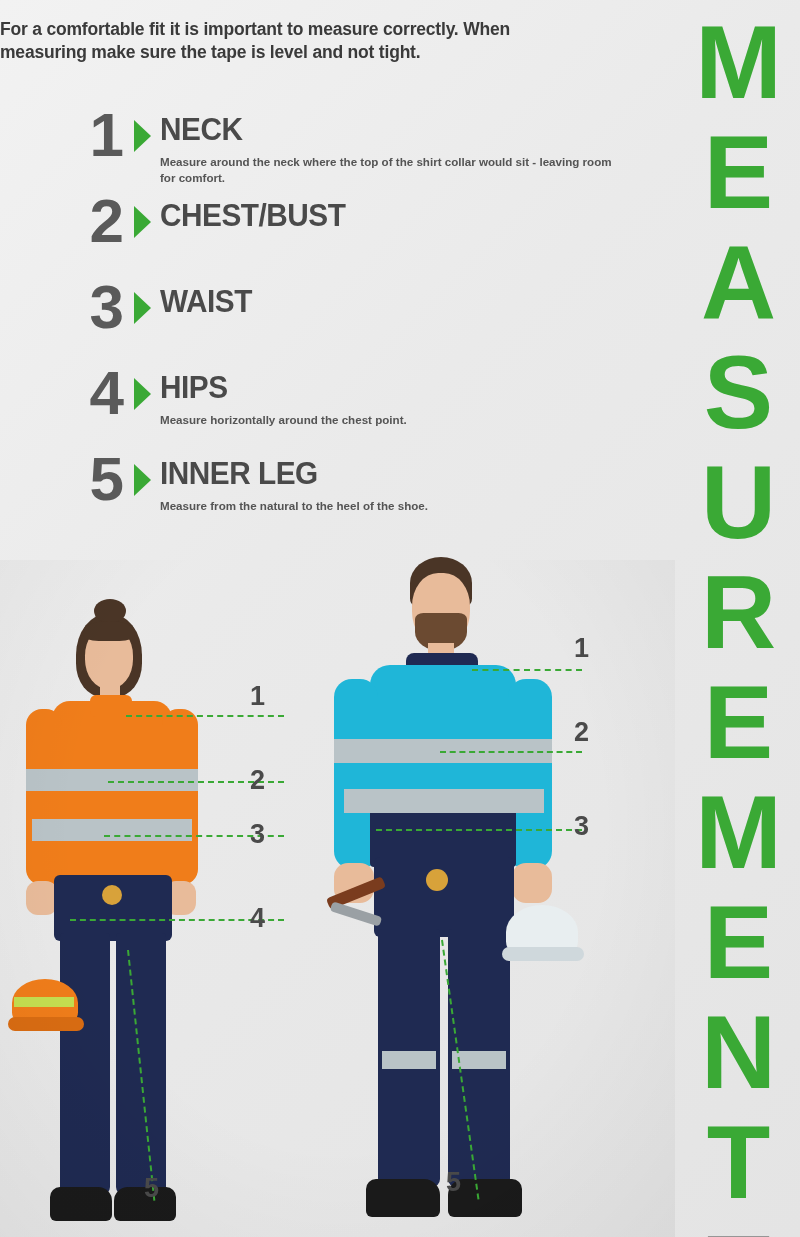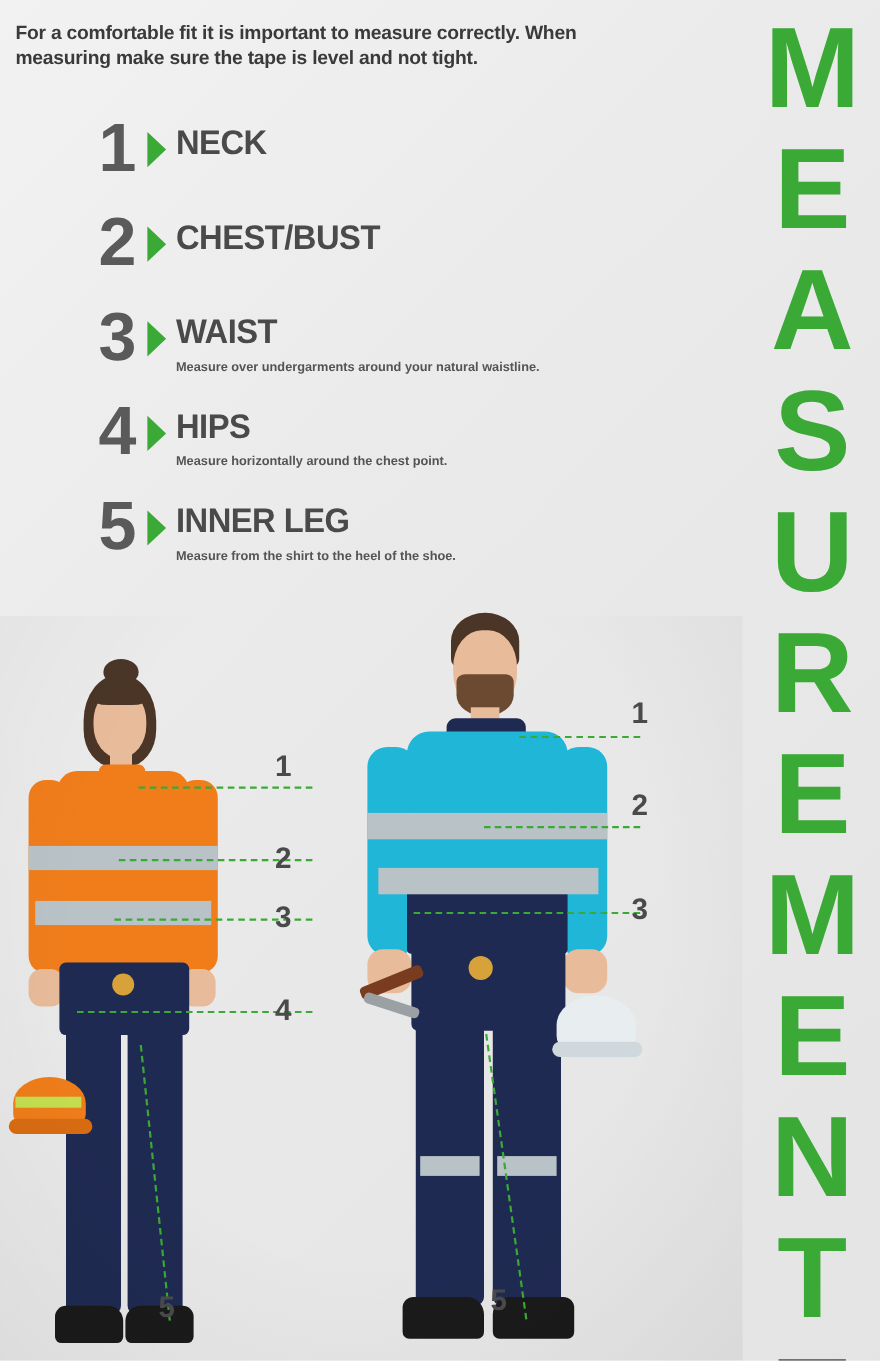--- a/index.html
+++ b/index.html
@@ -36,21 +36,21 @@
     letter-spacing: -6px;
     white-space: nowrap;
     margin-top: 4px;
   }
   .vt-green { color: #3aa935; }
   .vt-grey  { color: #4d4d4d; }
 
   
   #intro {
     position: absolute;
-    left: 14px;
+    left: 0;
     top: 18px;
     width: 600px;
     font-size: 17.5px;
     font-weight: 700;
     line-height: 1.33;
     color: #3a3a3a;
     letter-spacing: -0.2px;
   }
 
   
@@ -169,47 +169,47 @@
 <body>
 
 <div id="intro">For a comfortable fit it is important to measure correctly. When measuring make sure the tape is level and not tight.</div>
 
 <div id="steps">
 
   <div class="step">
     <div class="num">1</div>
     <div class="arrow"></div>
     <div class="title">NECK</div>
+    <div class="desc">Measure around the neck where the top of the shirt collar would sit - leaving room for comfort.</div>
   </div>
 
   <div class="step">
     <div class="num">2</div>
     <div class="arrow"></div>
     <div class="title">CHEST/BUST</div>
   </div>
 
   <div class="step">
     <div class="num">3</div>
     <div class="arrow"></div>
     <div class="title">WAIST</div>
-    <div class="desc">Measure over undergarments around your natural waistline.</div>
   </div>
 
   <div class="step">
     <div class="num">4</div>
     <div class="arrow"></div>
     <div class="title">HIPS</div>
     <div class="desc">Measure horizontally around the chest point.</div>
   </div>
 
   <div class="step">
     <div class="num">5</div>
     <div class="arrow"></div>
     <div class="title">INNER LEG</div>
-    <div class="desc">Measure from the shirt to the heel of the shoe.</div>
+    <div class="desc">Measure from the natural to the heel of the shoe.</div>
   </div>
 
 </div>
 
 <div id="figures">
 
   <div class="person" id="woman">
 
     <div class="sk hair" style="left:68px; top:16px; width:66px; height:84px; border-radius:50% 50% 40% 40%;"></div>
 

